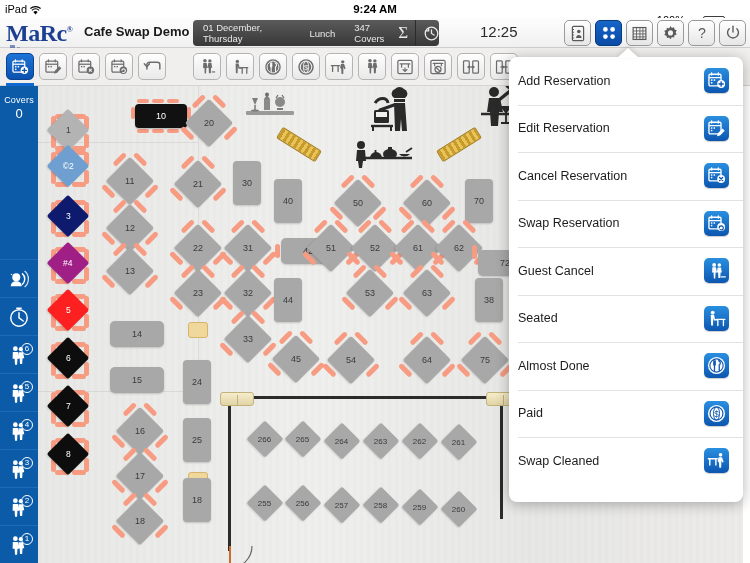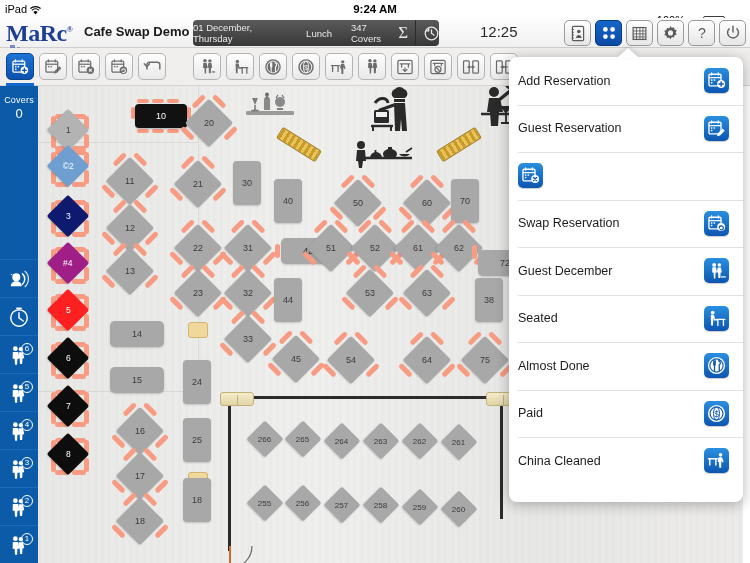--- a/index.html
+++ b/index.html
@@ -39,21 +39,21 @@
   .logo-reg { font-size: 8px; vertical-align: super; color: #1c3f94; }
   .venue {
     position: absolute; left: 84px; top: 6px; font-size: 13px; font-weight: bold; color: #1a1a1a;
   }
   .infobar {
     position: absolute; left: 193px; top: 2px; width: 246px; height: 26px;
     background: linear-gradient(#5a5a5a, #383838);
     border-radius: 4px; color: #e9e9e9; font-size: 9.5px;
     display: flex; align-items: center;
   }
-  .infobar .date { }
+  .infobar .date { margin-left: 10px; }
   .infobar .meal { margin-left: 19px; }
   .infobar .covers { margin-left: 19px; }
   .infobar .sigma { font-family: "Liberation Serif", serif; font-size: 17px; margin-left: 2px; line-height: 14px; }
   .infobar .divider { width: 1px; height: 26px; background: #2b2b2b; margin-left: 7px; }
   .infobar .histicon { margin-left: 8px; }
   .clock {
     position: absolute; left: 480px; top: 5px; font-size: 15px; color: #2a2a2a;
     font-family: "Liberation Sans", sans-serif;
   }
   .hdr-btns { position: absolute; right: 4px; top: 2px; display: flex; gap: 4px; }
@@ -768,21 +768,21 @@
         </div>
         <div class="chairs" style="left: 365px; top: 93px; width: 48px; height: 48px; transform: rotate(45deg);">
           <div class="chair" style="left: 8px; top: -1px; width: 16px; height: 5px; border-radius: 4px;"></div>
           <div class="chair" style="left: 8px; top: 44px; width: 16px; height: 5px; border-radius: 4px;"></div>
           <div class="chair" style="left: -1px; top: 8px; width: 5px; height: 16px; border-radius: 4px;"></div>
           <div class="chair" style="left: 44px; top: 8px; width: 5px; height: 16px; border-radius: 4px;"></div>
         </div>
         <div class="tbl sq" style="left: 372px; top: 100px;">
           <span class="lbl">60</span>
         </div>
-        <div class="tbl rect" style="left: 413px; top: 93px;">
+        <div class="tbl rect" style="left: 427px; top: 93px;">
           <span class="lbl">70</span>
         </div>
         <div class="chairs" style="left: 68px; top: 118px; width: 48px; height: 48px; transform: rotate(45deg);">
           <div class="chair" style="left: 8px; top: -1px; width: 16px; height: 5px; border-radius: 4px;"></div>
           <div class="chair" style="left: 8px; top: 44px; width: 16px; height: 5px; border-radius: 4px;"></div>
           <div class="chair" style="left: -1px; top: 8px; width: 5px; height: 16px; border-radius: 4px;"></div>
           <div class="chair" style="left: 44px; top: 8px; width: 5px; height: 16px; border-radius: 4px;"></div>
         </div>
         <div class="tbl sq" style="left: 75px; top: 125px;">
           <span class="lbl">12</span>
@@ -1045,34 +1045,35 @@
             <path d="M4 1v2.4M11.5 1v2.4" stroke="#ffffff" stroke-width="1.5" stroke-linecap="round"></path>
             <rect x="3.2" y="8.2" width="1.7" height="1.7" fill="#ffffff"></rect>
             <rect x="6.3" y="8.2" width="1.7" height="1.7" fill="#ffffff"></rect>
             <rect x="3.2" y="11.2" width="1.7" height="1.7" fill="#ffffff"></rect>
             <circle cx="14.6" cy="13.4" r="4.4" fill="#ffffff"></circle>
             <path d="M14.6 11v4.8M12.2 13.4h4.8" stroke="#0c56b0" stroke-width="1.5" stroke-linecap="round"></path>
           </svg>
         </div>
       </div>
       <div class="menu-item">
-        <div class="menu-label">Guest Reservation</div>
+        <div class="menu-label">Edit Reservation</div>
         <div class="menu-ico">
           <svg width="18" height="17" viewBox="0 0 20 19">
             <rect x="1" y="2.5" width="13.5" height="13" rx="1.4" fill="none" stroke="#ffffff" stroke-width="1.5"></rect>
             <path d="M1 6.2h13.5" stroke="#ffffff" stroke-width="1.5"></path>
             <path d="M4 1v2.4M11.5 1v2.4" stroke="#ffffff" stroke-width="1.5" stroke-linecap="round"></path>
             <rect x="3.2" y="8.2" width="1.6" height="1.6" fill="#ffffff"></rect>
             <rect x="6.2" y="8.2" width="1.6" height="1.6" fill="#ffffff"></rect>
             <rect x="3.2" y="11" width="1.6" height="1.6" fill="#ffffff"></rect>
             <path d="M10 18.2l1-3.4 5.2-5.2 2.4 2.4-5.2 5.2z" fill="#ffffff"></path>
           </svg>
         </div>
       </div>
       <div class="menu-item">
+        <div class="menu-label">Cancel Reservation</div>
         <div class="menu-ico">
           <svg width="18" height="17" viewBox="0 0 20 19">
             <rect x="1" y="2.5" width="13.5" height="13" rx="1.4" fill="none" stroke="#ffffff" stroke-width="1.5"></rect>
             <path d="M1 6.2h13.5" stroke="#ffffff" stroke-width="1.5"></path>
             <path d="M4 1v2.4M11.5 1v2.4" stroke="#ffffff" stroke-width="1.5" stroke-linecap="round"></path>
             <rect x="3.2" y="8.2" width="1.6" height="1.6" fill="#ffffff"></rect>
             <rect x="6.2" y="8.2" width="1.6" height="1.6" fill="#ffffff"></rect>
             <rect x="3.2" y="11" width="1.6" height="1.6" fill="#ffffff"></rect>
             <circle cx="14.6" cy="13.4" r="4.4" fill="#ffffff"></circle>
             <path d="M12.9 11.7l3.4 3.4M16.3 11.7l-3.4 3.4" stroke="#0c56b0" stroke-width="1.5" stroke-linecap="round"></path>
@@ -1089,21 +1090,21 @@
             <rect x="3.2" y="8.2" width="1.6" height="1.6" fill="#ffffff"></rect>
             <rect x="6.2" y="8.2" width="1.6" height="1.6" fill="#ffffff"></rect>
             <rect x="3.2" y="11" width="1.6" height="1.6" fill="#ffffff"></rect>
             <circle cx="14.6" cy="13.4" r="4.4" fill="#ffffff"></circle>
             <path d="M12.5 14.4a2.3 2.3 0 1 1 1 1.9" stroke="#0c56b0" stroke-width="1.3" fill="none" stroke-linecap="round"></path>
             <path d="M12.2 11.6l.5 2.2 2-.8z" fill="#0c56b0"></path>
           </svg>
         </div>
       </div>
       <div class="menu-item">
-        <div class="menu-label">Guest December</div>
+        <div class="menu-label">Guest Cancel</div>
         <div class="menu-ico">
           <svg width="18" height="18" viewBox="0 0 20 20">
             <circle cx="6.8" cy="3.2" r="2.1" fill="#ffffff"></circle>
             <path d="M4.8 5.8h4l1.2 6H8.4l-.3 6.4H6.5L6.2 11.8H4.6z" fill="#ffffff"></path>
             <circle cx="12.6" cy="3.4" r="2" fill="#ffffff"></circle>
             <path d="M10.8 6h3.6l1 5.6h-1.4l-.3 6.2h-2.2L11.2 11.6H9.8z" fill="#ffffff"></path>
             <path d="M14.8 16.6h4.4" stroke="#ffffff" stroke-width="1.4" stroke-linecap="round"></path>
           </svg>
         </div>
       </div>
@@ -1133,21 +1134,21 @@
         <div class="menu-ico">
           <svg width="19" height="19" viewBox="0 0 20 20">
             <circle cx="10" cy="10" r="9" fill="#ffffff"></circle>
             <ellipse cx="10" cy="10" rx="6.8" ry="7" fill="none" stroke="#0c56b0" stroke-width="1.2"></ellipse>
             <ellipse cx="10" cy="10" rx="3.2" ry="6.6" fill="none" stroke="#0c56b0" stroke-width="1"></ellipse>
             <text x="10" y="13.4" font-size="8.6" text-anchor="middle" fill="#0c56b0" font-family="Liberation Sans, sans-serif">$</text>
           </svg>
         </div>
       </div>
       <div class="menu-item">
-        <div class="menu-label">China Cleaned</div>
+        <div class="menu-label">Swap Cleaned</div>
         <div class="menu-ico">
           <svg width="19" height="17" viewBox="0 0 21 19">
             <path d="M1.4 7.6h10M3 7.6v7M9.8 7.6v7" stroke="#ffffff" stroke-width="1.6" stroke-linecap="round"></path>
             <circle cx="15" cy="3.2" r="2" fill="#ffffff"></circle>
             <path d="M12.9 5.8h3.8l1.8 5.4-1.5.6-1-2.6-.3 8.4h-2.1l-.4-5.8-1.4-1.5z" fill="#ffffff"></path>
           </svg>
         </div>
       </div>
     </div>
 

